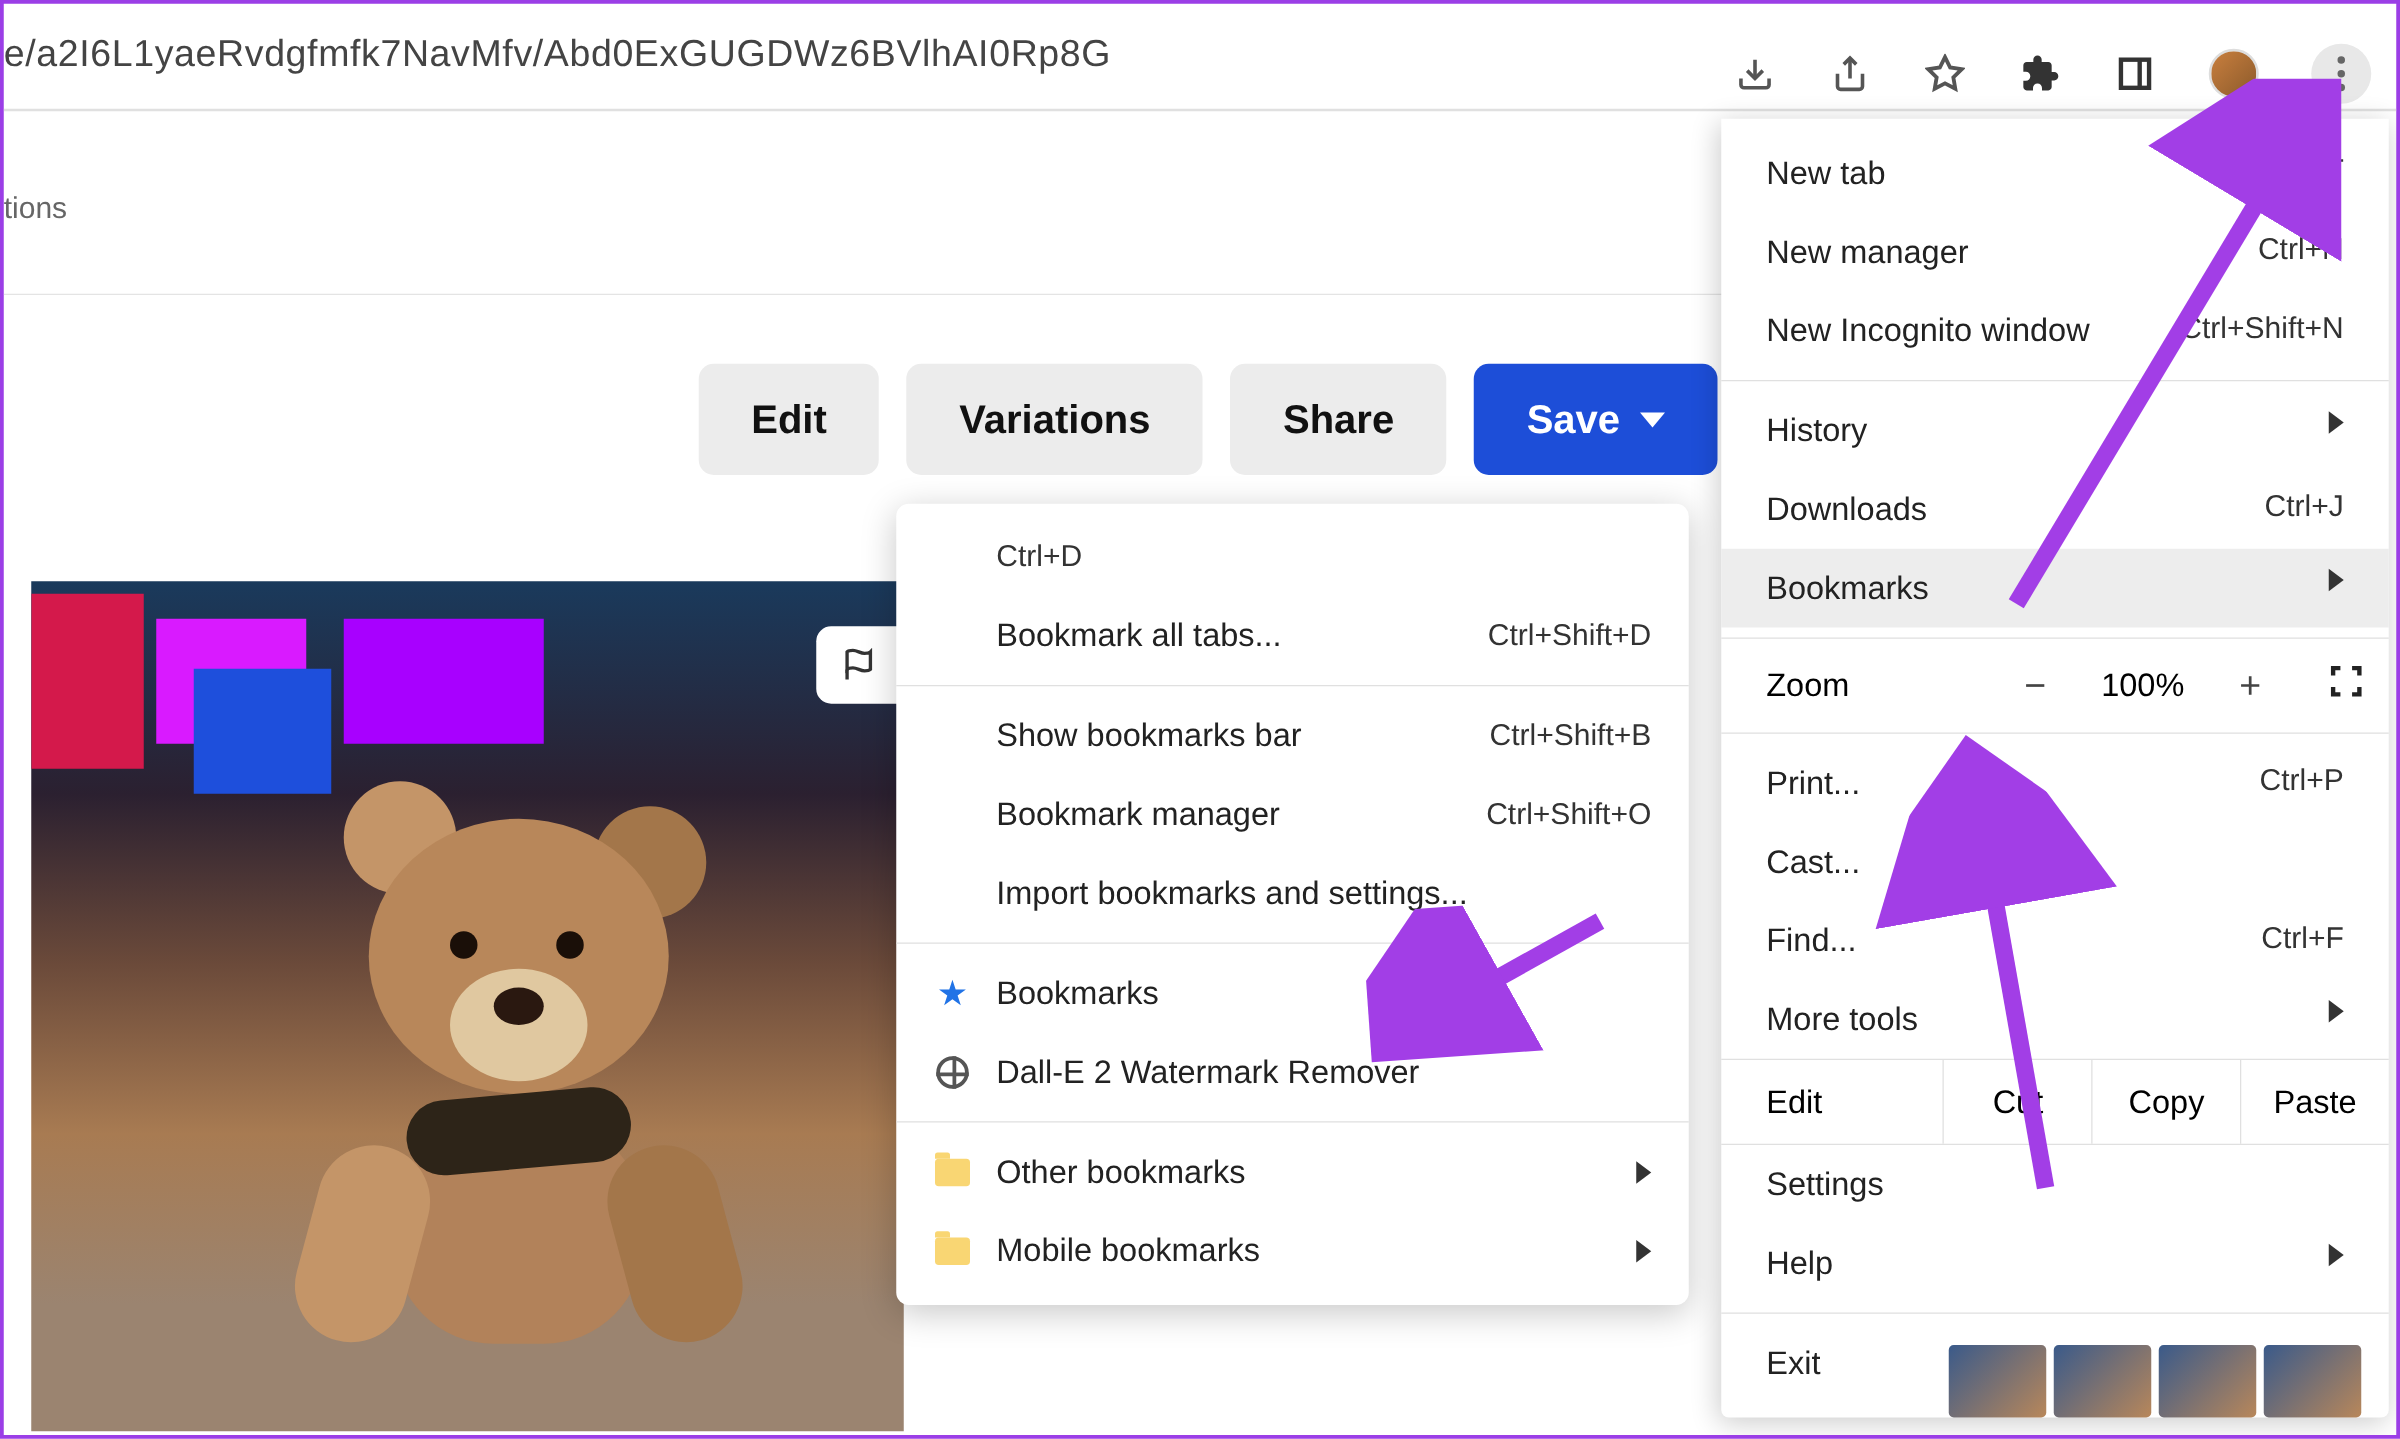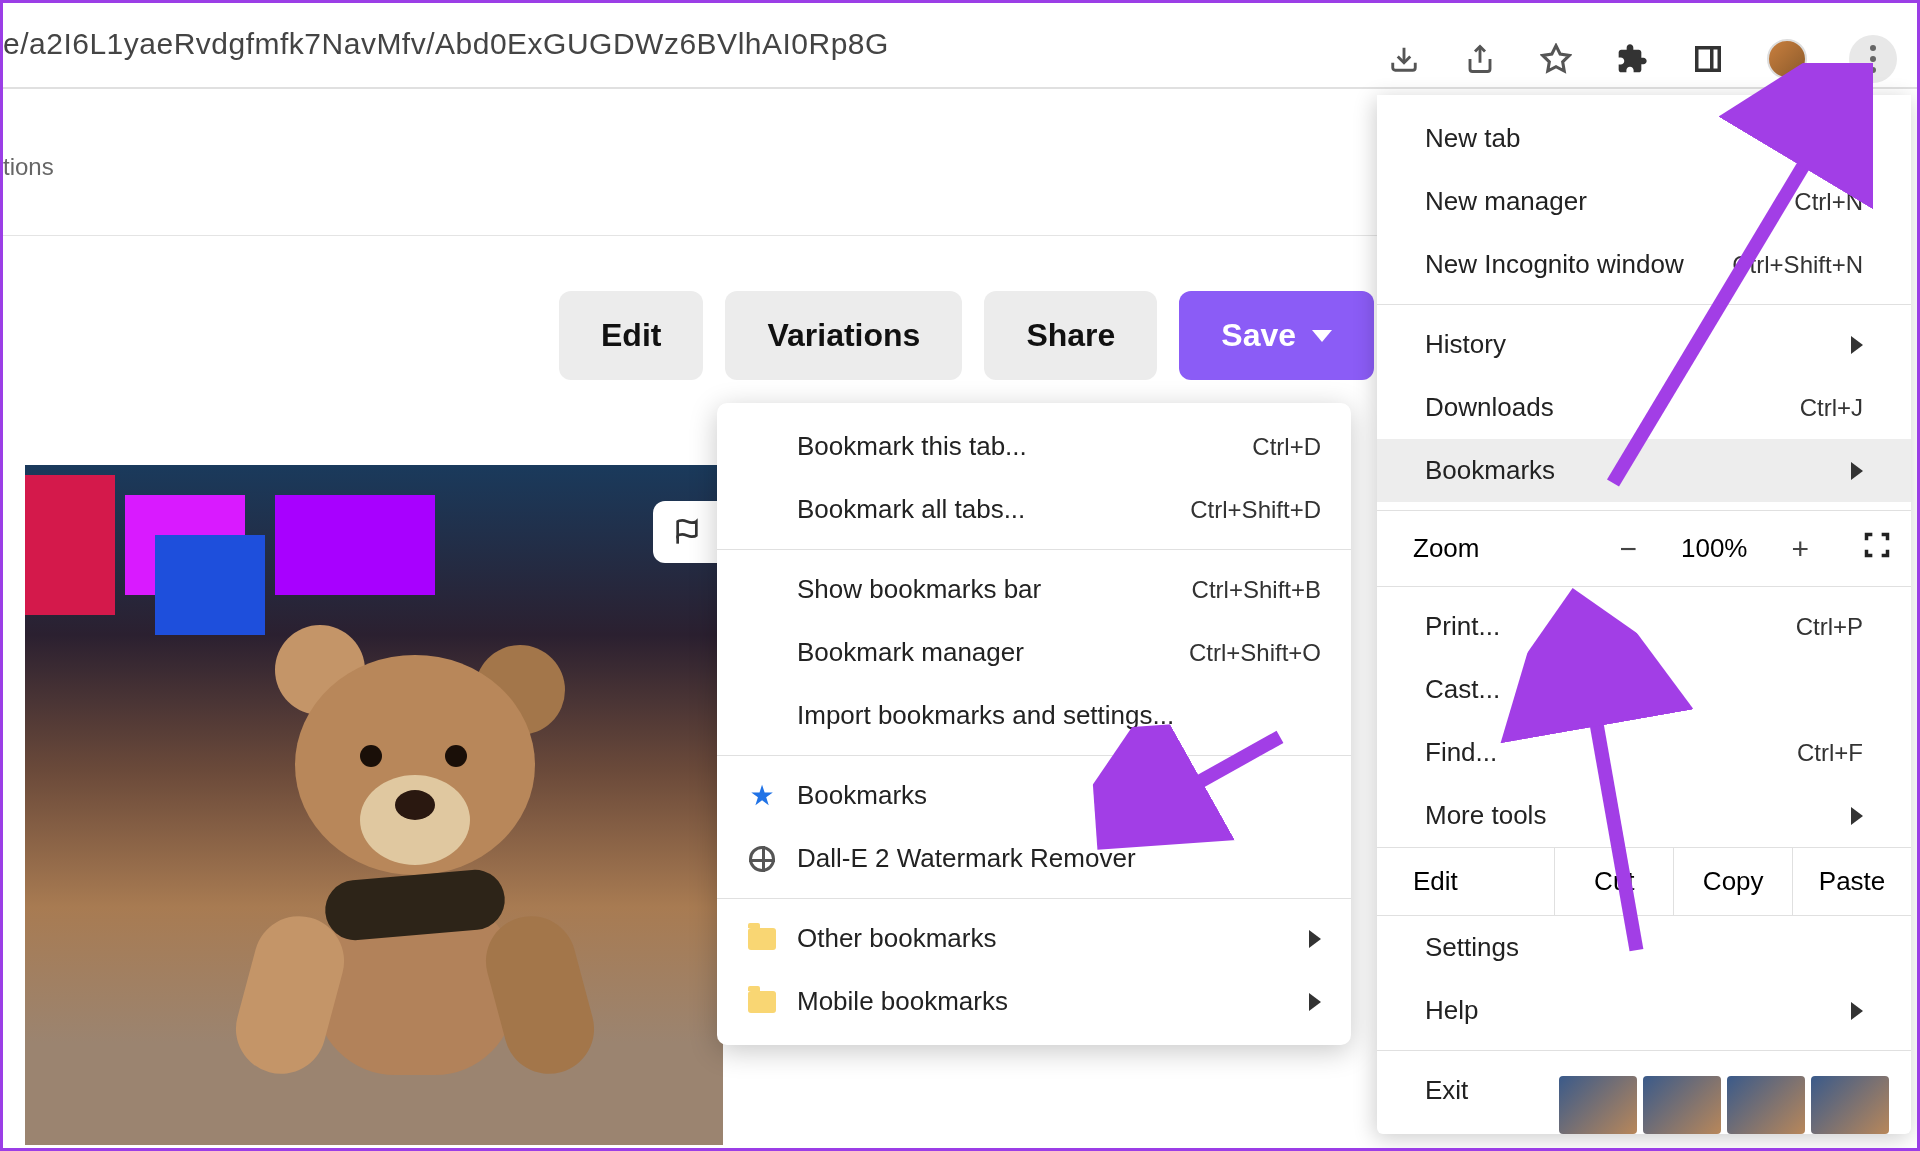--- a/index.html
+++ b/index.html
@@ -12,21 +12,21 @@
 .kebab { width: 48px; height: 48px; border-radius: 50%; background: #e8e8e8; display: flex; flex-direction: column; align-items: center; justify-content: center; gap: 5px; }
 .kebab span { width: 6px; height: 6px; background: #666; border-radius: 50%; }
 
 .addr-line { position: absolute; top: 84px; left: 0; right: 0; height: 2px; background: #e0e0e0; }
 
 .page-title { position: absolute; top: 150px; left: 0; font-size: 24px; color: #666; }
 .content-line { position: absolute; top: 232px; left: 0; right: 440px; height: 1px; background: #e4e4e4; }
 
 .action-buttons { position: absolute; top: 288px; left: 556px; display: flex; gap: 22px; }
 .btn { padding: 26px 42px; font-size: 32px; font-weight: 600; border-radius: 12px; background: #ececec; color: #111; cursor: pointer; }
-.btn.save { background: #8b5cf6; color: #fff; display: flex; align-items: center; gap: 16px; }
+.btn.save { background: #1d4ed8; color: #fff; display: flex; align-items: center; gap: 16px; }
 .chev-down { width: 0; height: 0; border-left: 10px solid transparent; border-right: 10px solid transparent; border-top: 12px solid #fff; }
 
 .flag-btn { position: absolute; top: 498px; left: 650px; width: 68px; height: 62px; background: #fff; border-radius: 12px 0 0 12px; display: flex; align-items: center; justify-content: center; }
 
 .teddy-img { position: absolute; top: 462px; left: 22px; width: 698px; height: 680px; background: linear-gradient(180deg, #1a3a5c 0%, #2b2030 25%, #6b4a3a 45%, #a87b52 65%, #9b8470 85%); overflow: hidden; }
 .neon-box { position: absolute; }
 .nb1 { top: 30px; left: 100px; width: 120px; height: 100px; background: #d91aff; }
 .nb2 { top: 10px; left: 0; width: 90px; height: 140px; background: #d4194b; }
 .nb3 { top: 30px; left: 250px; width: 160px; height: 100px; background: #a800ff; }
 .nb4 { top: 70px; left: 130px; width: 110px; height: 100px; background: #1e4fdc; }
@@ -37,21 +37,21 @@
 .snout { position: absolute; left: 145px; top: 160px; width: 110px; height: 90px; background: #e0c8a0; border-radius: 50%; }
 .nose { position: absolute; left: 180px; top: 175px; width: 40px; height: 30px; background: #2a1810; border-radius: 50%; }
 .eye1 { position: absolute; left: 145px; top: 130px; width: 22px; height: 22px; background: #1a0f08; border-radius: 50%; }
 .eye2 { position: absolute; left: 230px; top: 130px; width: 22px; height: 22px; background: #1a0f08; border-radius: 50%; }
 .bow { position: absolute; left: 110px; top: 260px; width: 180px; height: 60px; background: #2d2418; transform: rotate(-5deg); border-radius: 30px; }
 .torso { position: absolute; left: 100px; top: 280px; width: 200px; height: 180px; background: #b2825a; border-radius: 80px; }
 .arm1 { position: absolute; left: 30px; top: 300px; width: 90px; height: 160px; background: #c49568; border-radius: 50px; transform: rotate(15deg); }
 .arm2 { position: absolute; left: 280px; top: 300px; width: 90px; height: 160px; background: #a3764a; border-radius: 50px; transform: rotate(-15deg); }
 
 .main-menu { position: absolute; top: 92px; right: 6px; width: 534px; background: #fff; box-shadow: -2px 4px 22px rgba(0,0,0,0.2); border-radius: 0 0 6px 6px; padding: 12px 0; }
-.menu-item { display: flex; justify-content: space-between; align-items: center; padding: 16px 48px; font-size: 26px; color: #222; cursor: pointer; }
+.menu-item { display: flex; justify-content: space-between; padding: 16px 36px; font-size: 26px; color: #222; cursor: pointer; }
 .menu-item.hover { background: #ededed; }
 .shortcut { color: #333; font-size: 24px; }
 .arrow-right { width: 0; height: 0; border-top: 9px solid transparent; border-bottom: 9px solid transparent; border-left: 12px solid #333; }
 .sep { height: 1px; background: #e0e0e0; margin: 8px 0; }
 .zoom-row { display: flex; align-items: center; padding: 12px 20px 12px 36px; font-size: 26px; justify-content: flex-end; }
 .zoom-label { flex: 1; }
 .zoom-minus, .zoom-plus { padding: 0 24px; font-size: 30px; color: #444; cursor: pointer; }
 .zoom-val { padding: 0 20px; }
 .fullscreen-icon { margin-left: 30px; }
 .edit-row { display: flex; border-top: 1px solid #e0e0e0; border-bottom: 1px solid #e0e0e0; }
@@ -159,21 +159,20 @@
 <div class="flag-btn">
     <svg width="28" height="28" viewBox="0 0 24 24" fill="none" stroke="#333" stroke-width="2.3">
       <path d="M4 15s1-1 4-1 5 2 8 2 4-1 4-1V3s-1 1-4 1-5-2-8-2-4 1-4 1z"></path>
       <line x1="4" y1="22" x2="4" y2="15"></line>
     </svg>
   </div>
 
 <div class="sub-menu">
   <div class="sub-item">
       <div class="sub-icon"></div>
-      <span class="label">Bookmark this tab...</span>
       <span class="shortcut">Ctrl+D</span>
     </div>
   <div class="sub-item">
       <div class="sub-icon"></div>
       <span class="label">Bookmark all tabs...</span>
       <span class="shortcut">Ctrl+Shift+D</span>
     </div>
   <div class="sep"></div>
   <div class="sub-item">
       <div class="sub-icon"></div>

